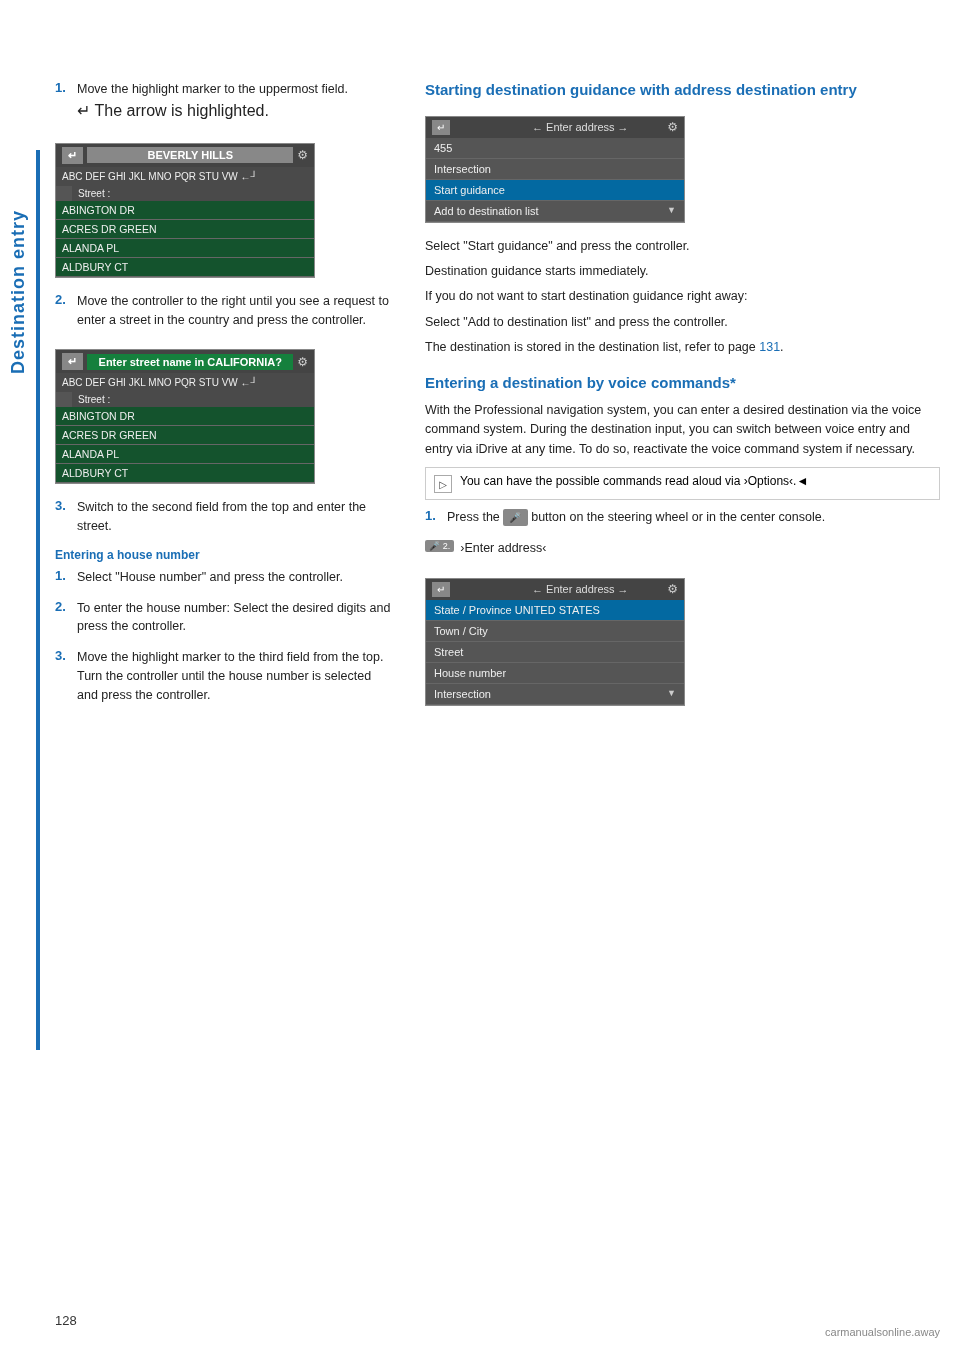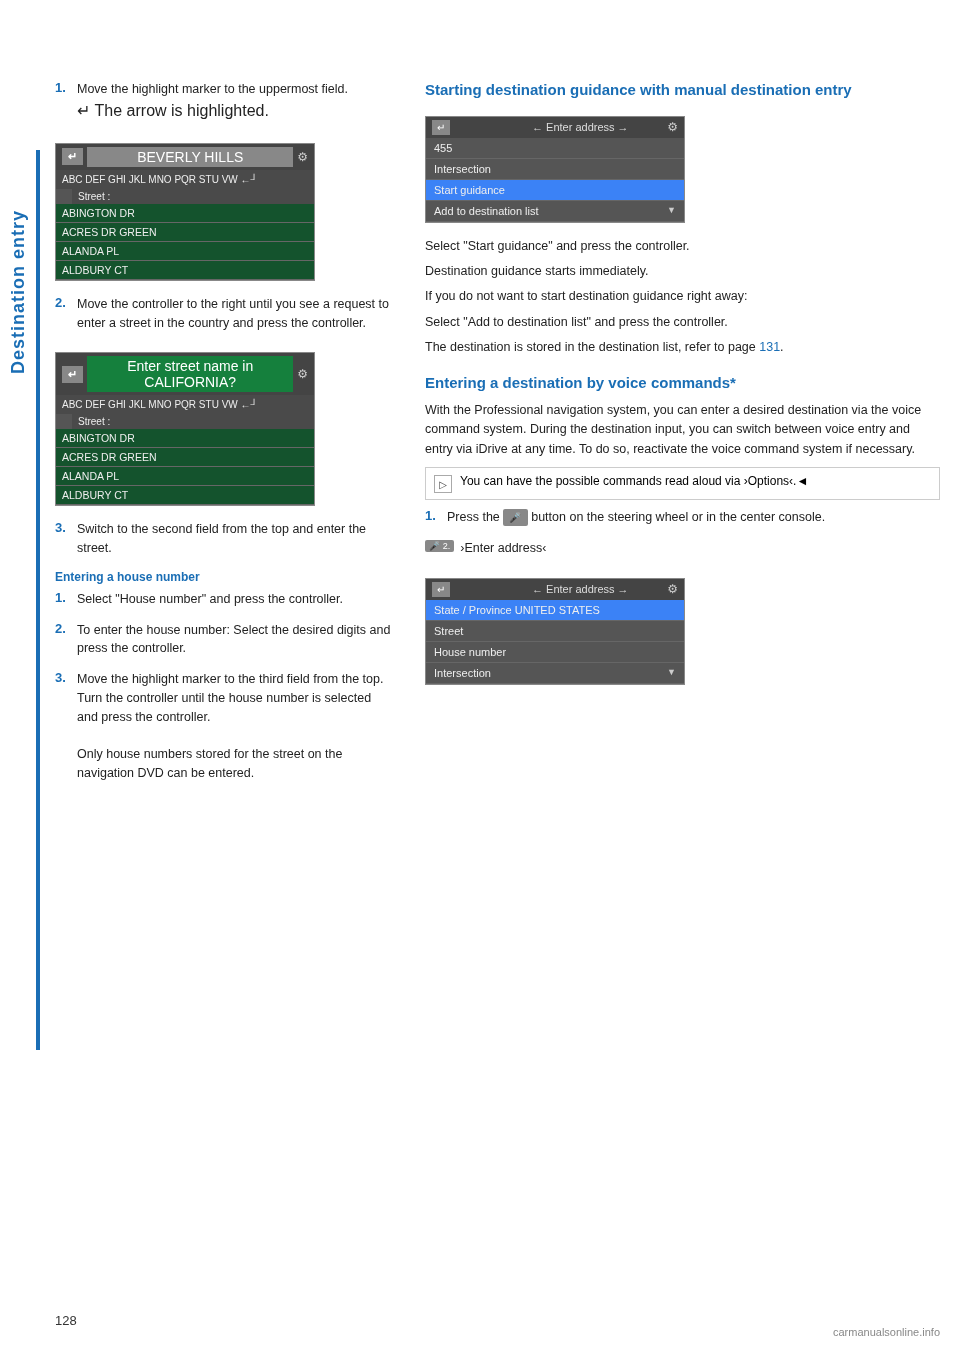--- a/index.html
+++ b/index.html
@@ -107,22 +107,22 @@
       background: #888;
       color: #fff;
       padding: 2px 6px;
       font-size: 11px;
       font-weight: bold;
     }
     .nav-screen .top-bar .title-box {
       background: #888;
       color: #fff;
       padding: 2px 10px;
-      font-size: 14px;
-      font-weight: normal;
+      font-size: 11px;
+      font-weight: bold;
       flex: 1;
       margin: 0 4px;
       text-align: center;
     }
     .nav-screen .top-bar .title-box.highlighted {
       background: #15803d;
     }
     .nav-screen .top-bar .settings-icon {
       color: #ccc;
       font-size: 12px;
@@ -241,21 +241,21 @@
     }
     .nav-screen-right .menu-item {
       padding: 4px 8px;
       color: #eee;
       font-size: 11px;
       border-bottom: 1px solid #666;
       display: flex;
       justify-content: space-between;
     }
     .nav-screen-right .menu-item.highlighted {
-      background: #3b82f6;
+      background: #0369a1;
     }
     .nav-screen-right .menu-item .scroll-indicator {
       color: #ccc;
       font-size: 9px;
     }
 
     
     .page-number {
       position: absolute;
       bottom: 30px;
@@ -364,31 +364,30 @@
     <div class="step">
       <span class="step-num">2.</span>
       <div class="step-text">To enter the house number: Select the desired digits and press the controller.</div>
     </div>
 
     <div class="step">
       <span class="step-num">3.</span>
       <div class="step-text">
         <span>Move the highlight marker to the third field from the top. Turn the controller until the house number is selected and press the controller.</span>
         <br><br>
-        <span>Only house numbers stored for the street on the navigation DVD can be entered.</span>
       </div>
     </div>
 
   </div>
 
   <div class="right-col">
 
     
     <div class="right-section-heading">
-      <span>Starting destination guidance with manual destination entry</span>
+      <span>Starting destination guidance with address destination entry</span>
     </div>
 
     
     <div class="screen-container">
       <div class="nav-screen-right">
         <div class="top-bar">
           <span class="back-btn">↵</span>
           <span class="center-text">← Enter address →</span>
           <span class="settings-btn">⚙</span>
         </div>
@@ -451,32 +450,35 @@
         <div class="nav-screen-right">
           <div class="top-bar">
             <span class="back-btn">↵</span>
             <span class="center-text">← Enter address →</span>
             <span class="settings-btn">⚙</span>
           </div>
           <div class="menu-item highlighted">
             <span>State / Province   UNITED STATES</span>
           </div>
           <div class="menu-item">
+            <span>Town / City</span>
+          </div>
+          <div class="menu-item">
             <span>Street</span>
           </div>
           <div class="menu-item">
             <span>House number</span>
           </div>
           <div class="menu-item">
             <span>Intersection</span>
             <span class="scroll-indicator">▼</span>
           </div>
         </div>
       </div>
     </div>
 
   </div>
 
 </div>
 
 <div class="page-number">128</div>
 
-<div class="watermark">carmanualsonline.info</div>
+<div class="watermark">carmanualsonline.away</div>
 
 </body></html>

